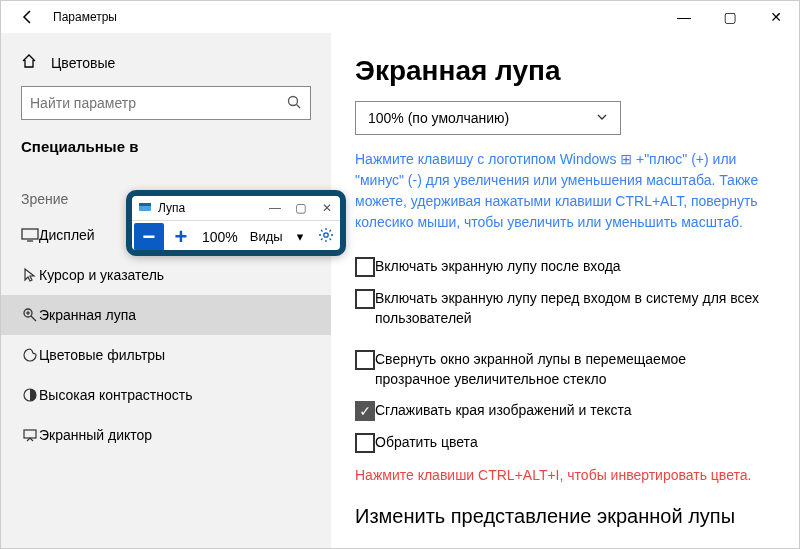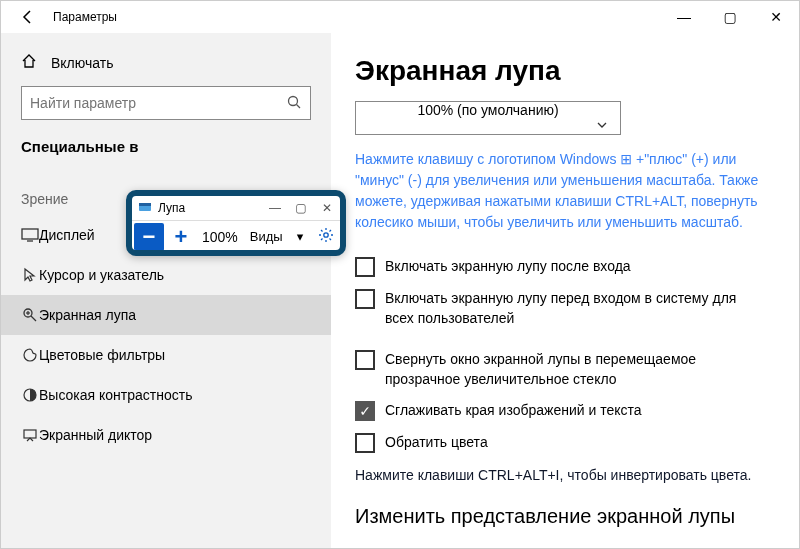--- a/index.html
+++ b/index.html
@@ -106,44 +106,42 @@
     margin-bottom: 14px;
   }
   .dropdown {
     height: 34px;
     border: 1px solid #888;
     width: 266px;
     display:flex;align-items:center;
     padding: 0 12px;
     cursor:pointer;
     margin-bottom: 14px;
-    flex-direction: column;
   }
   .dropdown .chev { margin-left:auto; }
   .help-text {
     color:#3b82f6;
     font-size: 14px;
     line-height: 1.5;
     margin-bottom: 18px;
   }
   .check-row {
     display:flex;
-    gap:10px;
     padding: 6px 0;
     align-items:flex-start;
     cursor:pointer;
   }
   .checkbox {
     width:20px;height:20px;border:2px solid #333;flex:0 0 20px;
     display:flex;align-items:center;justify-content:center;
     font-size:14px;color:#fff;
   }
   .checkbox.checked { background:#555;border-color:#555; }
   .check-label { line-height:1.4; padding-right: 4px;}
-  .hint { color:#0f172a; font-size:14px; margin-top:8px;}
+  .hint { color:#ef4444; font-size:14px; margin-top:8px;}
   .sub-heading {
     font-size: 20px;
     margin-top: 22px;
   }
   .spacer10 { height:10px; }
 
   
   .mag-frame {
     position:absolute;
     left: 126px; top: 162px;
@@ -204,21 +202,21 @@
   </div>
 
   <div class="body">
     <div class="sidebar">
       <div class="home-row">
         <span class="icon">
           <svg width="16" height="16" viewBox="0 0 16 16">
               <path d="M2 8 L8 2 L14 8 M4 7 V14 H12 V7" stroke="#000" stroke-width="1.3" fill="none"></path>
             </svg>
         </span>
-        <span>Включать</span>
+        <span>Цветовые</span>
       </div>
 
       <div class="searchbox">
         <input placeholder="Найти параметр" style="">
         <span>
           <svg width="16" height="16" viewBox="0 0 16 16">
               <circle cx="7" cy="7" r="4.5" stroke="#555" stroke-width="1.3" fill="none"></circle>
               <line x1="10.5" y1="10.5" x2="14" y2="14" stroke="#555" stroke-width="1.3"></line>
             </svg>
         </span>

